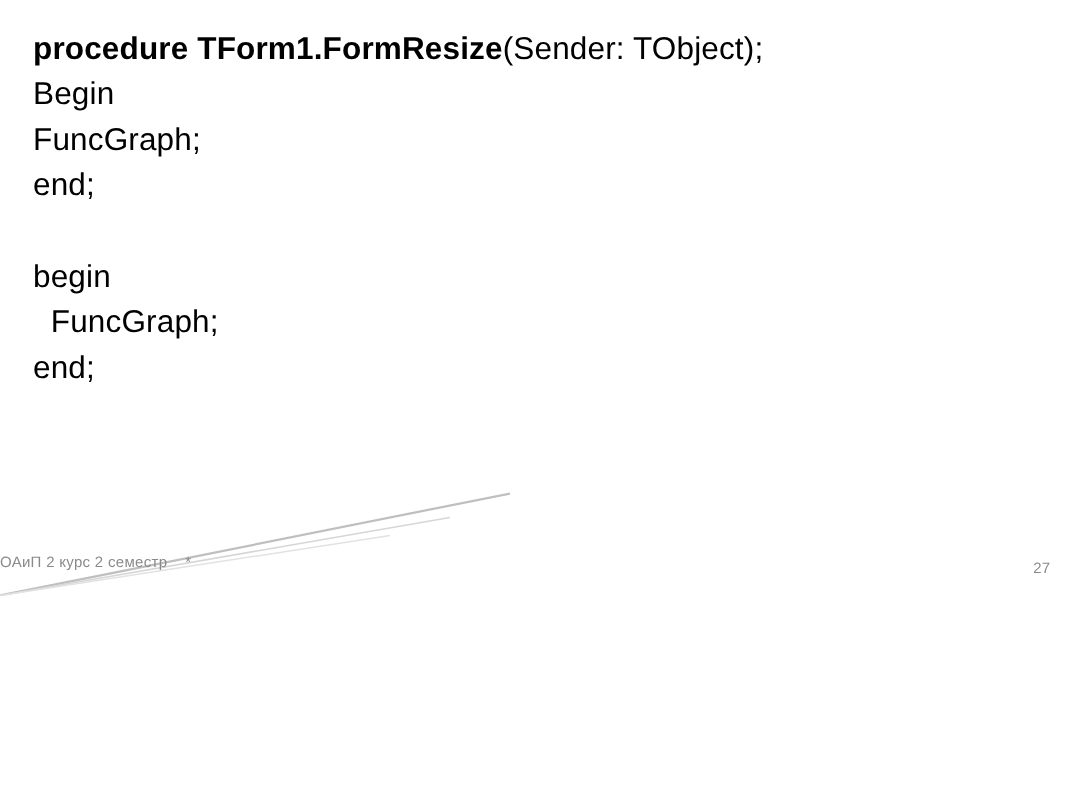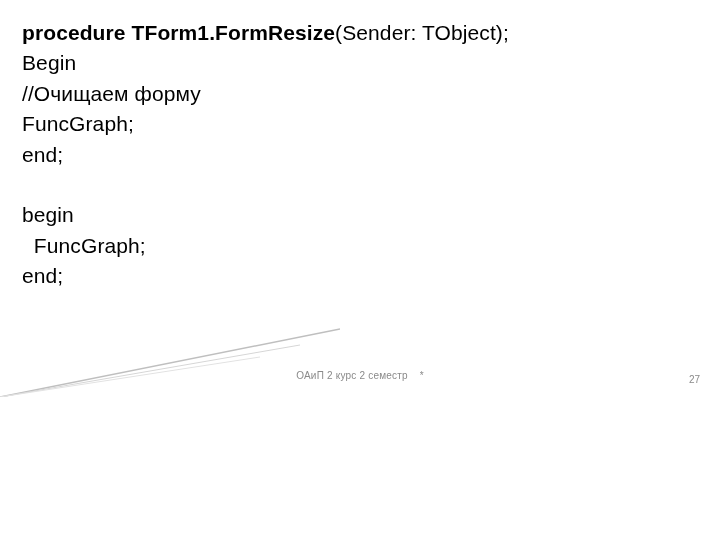--- a/index.html
+++ b/index.html
@@ -32,21 +32,21 @@
       height: 90px;
       pointer-events: none;
     }
     .footer {
       position: absolute;
       bottom: 12px;
       left: 0;
       right: 0;
       height: 20px;
       display: flex;
-      justify-content: center;
+      justify-content: flex-start;
       align-items: center;
       font-size: 10px;
       color: #8a8a8a;
     }
     .footer .center { letter-spacing: 0.2px; }
     .page-num {
       position: absolute;
       right: 20px;
       bottom: 12px;
       font-size: 10px;
@@ -54,21 +54,20 @@
       margin-top: 26px;
     }
   </style>
 </head>
 <body>
 
 <div class="slide">
 
   <div class="code-line"><span class="bold">procedure TForm1.FormResize</span><span>(Sender: TObject);</span></div>
   <div class="code-line">Begin</div>
-  <div class="code-line">//Очищаем форму</div>
   <div class="code-line">FuncGraph;</div>
   <div class="code-line">end;</div>
   <div class="spacer"></div>
   <div class="code-line">begin</div>
   <div class="code-line">  FuncGraph;</div>
   <div class="code-line">end;</div>
 
   <svg class="deco-lines" viewBox="0 0 340 90" preserveAspectRatio="none">
     <line x1="0" y1="90" x2="340" y2="22" stroke="#bfbfbf" stroke-width="1.5"></line>
     <line x1="0" y1="90" x2="300" y2="38" stroke="#d6d6d6" stroke-width="1"></line>

